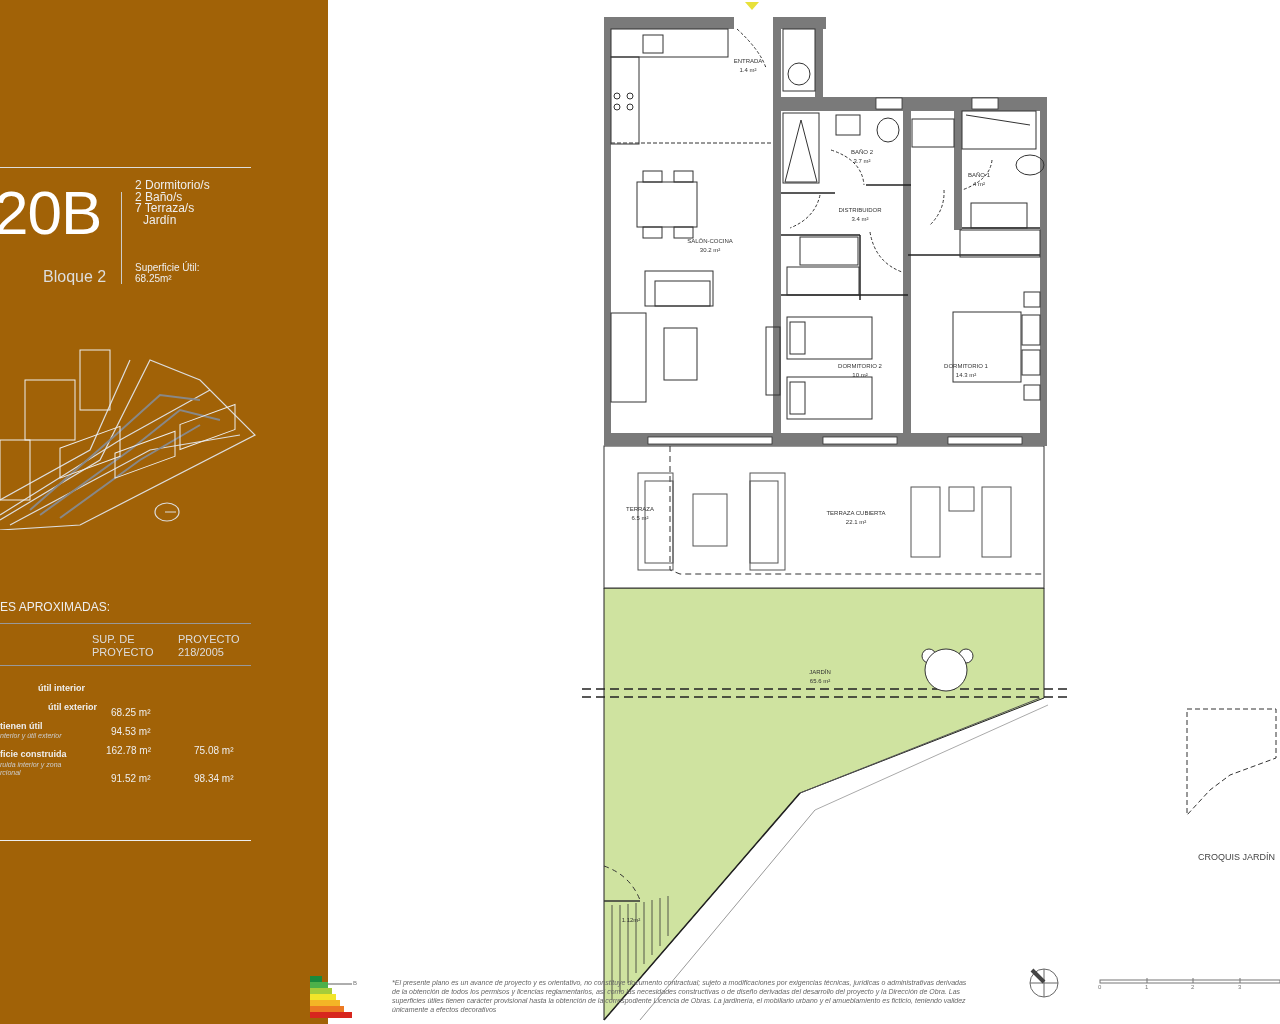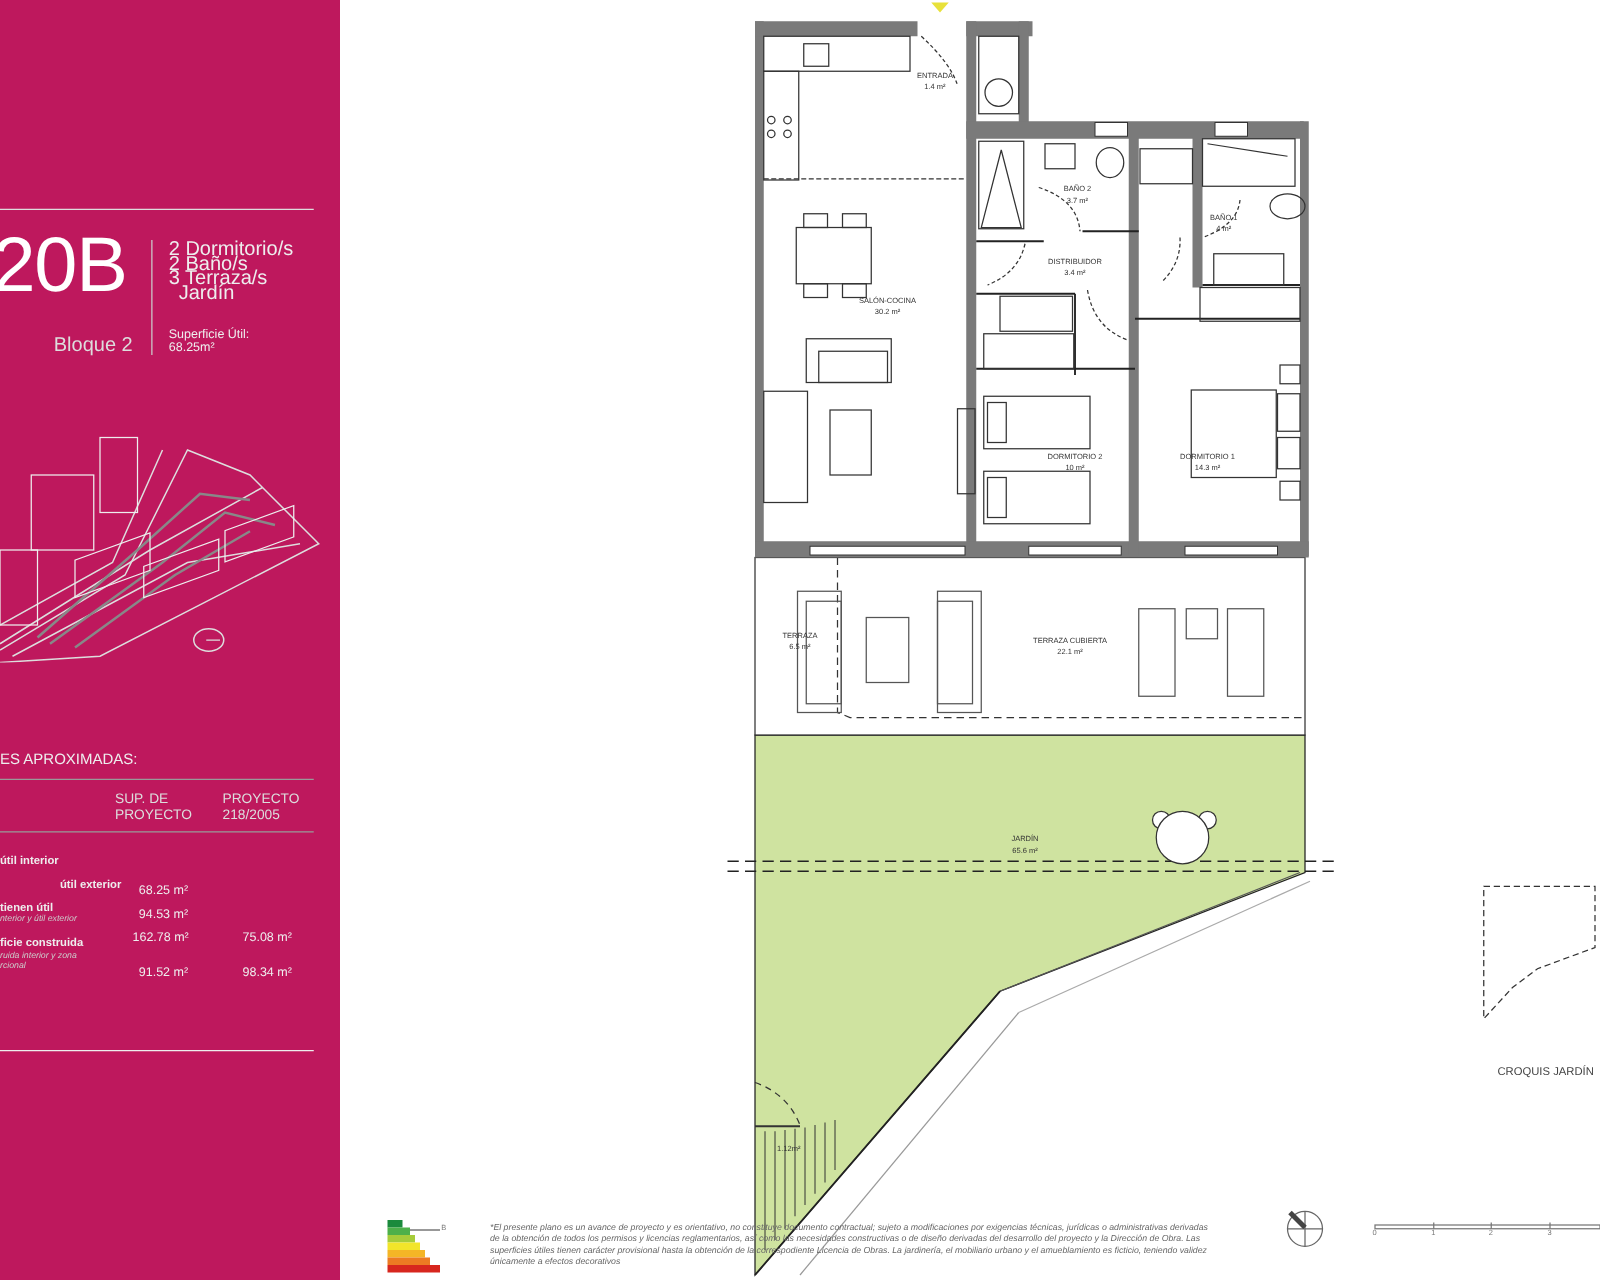--- a/index.html
+++ b/index.html
@@ -1,22 +1,22 @@
 <!DOCTYPE html>
 <html><head>
 <meta charset="utf-8">
 <style>
   html,body{margin:0;padding:0;}
   body{width:1280px;height:1024px;position:relative;overflow:hidden;background:#fff;font-family:"Liberation Sans",sans-serif;}
-  .panel{position:absolute;left:0;top:0;width:272px;height:1024px;background:#be185d;color:#fff;}
+  .panel{position:absolute;left:0;top:0;width:328px;height:1024px;background:#a16207;color:#fff;}
   .hline{position:absolute;left:0;height:1px;background:#ddd;}
   .unit-code{position:absolute;left:-6px;top:182px;font-size:62px;line-height:62px;color:#fff;letter-spacing:-1px;}
   .bloque{position:absolute;left:43px;top:268px;font-size:16px;color:#ddd;}
   .vsep{position:absolute;left:121px;top:192px;width:1px;height:92px;background:#ccc;}
-  .features{position:absolute;left:135px;top:194px;font-size:16px;line-height:11.5px;color:#eee;}
+  .features{position:absolute;left:135px;top:180px;font-size:12px;line-height:11.5px;color:#eee;}
   .features div{white-space:nowrap;}
   .features .indent{padding-left:8px;}
   .sup{position:absolute;left:135px;top:262px;font-size:10px;line-height:11px;color:#eee;}
   .site-plan{position:absolute;left:0;top:340px;width:272px;height:190px;}
   .sect-title{position:absolute;left:0;top:600px;font-size:12px;color:#eee;}
   .col-h{position:absolute;top:633px;font-size:11px;line-height:13px;color:#ddd;text-align:left;}
   .row-lbl{position:absolute;left:0;font-size:9px;color:#eee;font-weight:bold;}
   .row-sub{position:absolute;left:0;font-size:7px;font-style:italic;color:#ccc;line-height:8px;}
   .val{position:absolute;font-size:10px;color:#eee;margin-top:24px;}
   .plan{position:absolute;left:0;top:0;width:1280px;height:1024px;}
@@ -29,21 +29,21 @@
 <body>
 
 <div class="panel">
   <div class="hline" style="top:167px;width:251px;"></div>
   <div class="unit-code">20B</div>
   <div class="bloque">Bloque 2</div>
   <div class="vsep"></div>
   <div class="features">
     <div>2 Dormitorio/s</div>
     <div>2 Baño/s</div>
-    <div>3 Terraza/s</div>
+    <div>7 Terraza/s</div>
     <div class="indent">Jardín</div>
   </div>
   <div class="sup">
     <div>Superficie Útil:</div>
     <div>68.25m²</div>
   </div>
 
   <svg class="site-plan" viewBox="0 0 272 190">
     <g fill="none" stroke="#ddd" stroke-width="1.2">
       <path d="M0 180 L100 120 L150 20 L200 40 L255 95 L80 185 L0 190"></path>
@@ -73,21 +73,21 @@
   <div class="col-h" style="left:92px;width:70px;">
     <div>SUP. DE</div>
       <div>PROYECTO</div>
   </div>
   <div class="col-h" style="left:178px;width:68px;">
     <div>PROYECTO</div>
       <div>218/2005</div>
   </div>
   <div class="hline" style="top:665px;width:251px;background:#999;"></div>
 
-  <div class="row-lbl" style="top:683px;">útil interior</div>
+  <div class="row-lbl" style="top:683px;padding-left:38px;">útil interior</div>
   <div class="val" style="left:111px;top:683px;">68.25 m²</div>
 
   <div class="row-lbl" style="top:702px;margin-left:48px;">útil exterior</div>
   <div class="val" style="left:111px;top:702px;">94.53 m²</div>
 
   <div class="row-lbl" style="top:721px;">tienen útil</div>
   <div class="row-sub" style="top:732px;">nterior y útil exterior</div>
   <div class="val" style="left:106px;top:721px;">162.78 m²</div>
   <div class="val" style="left:194px;top:721px;">75.08 m²</div>
 

